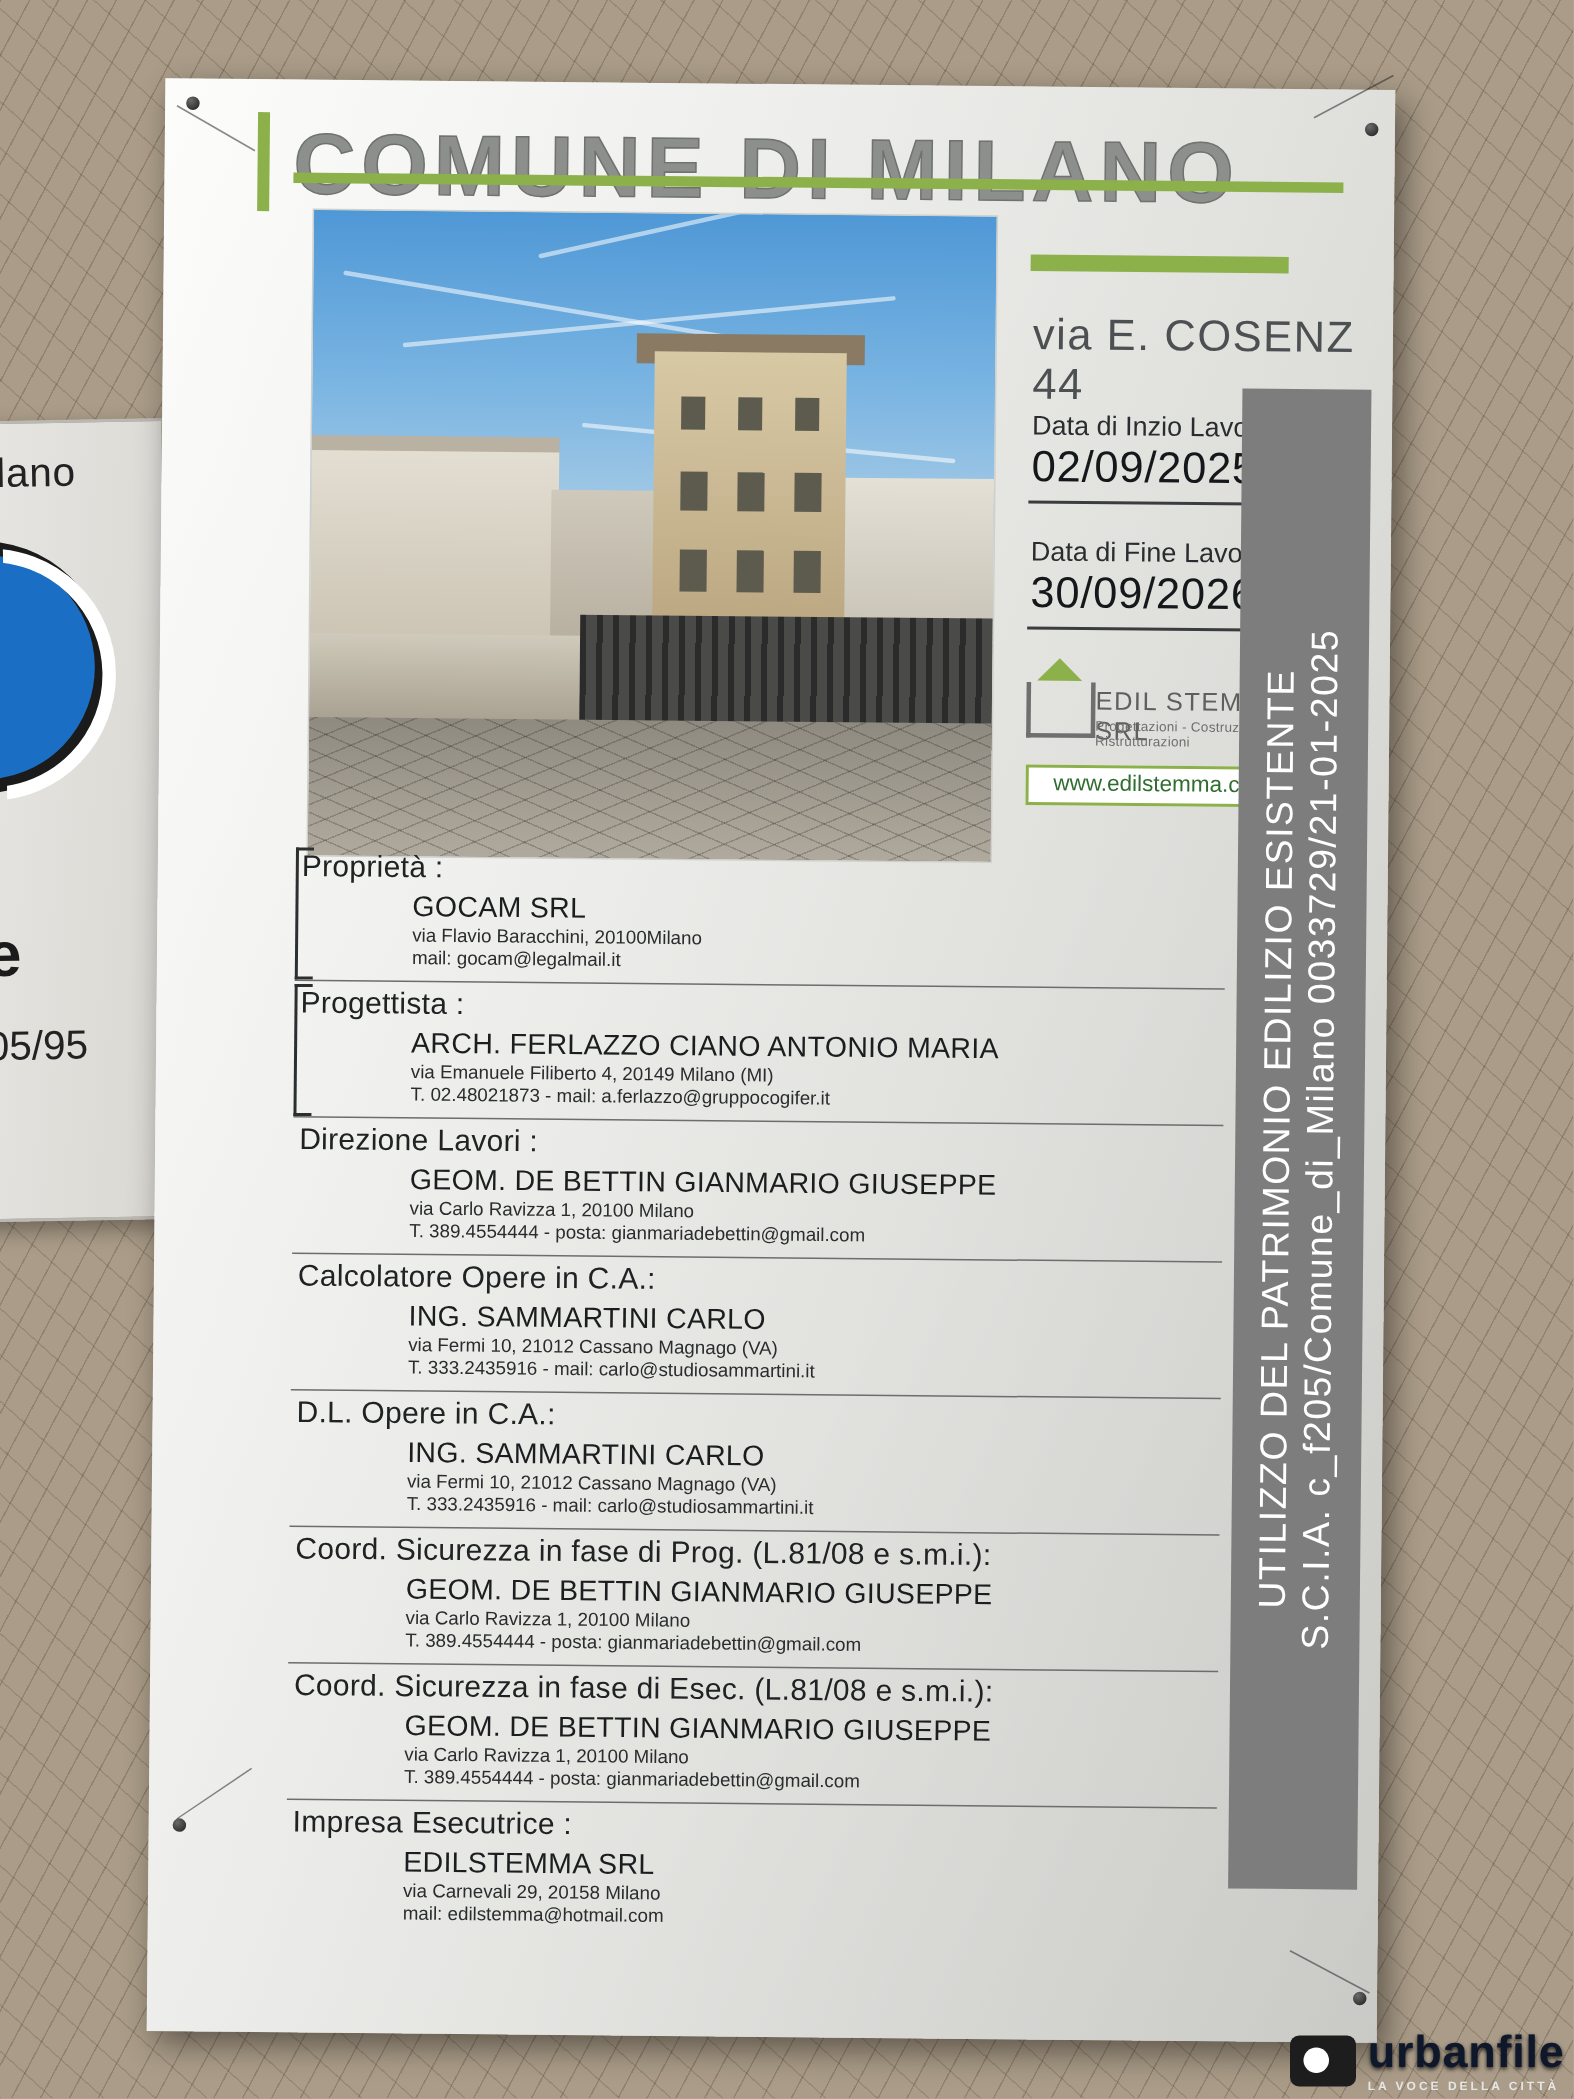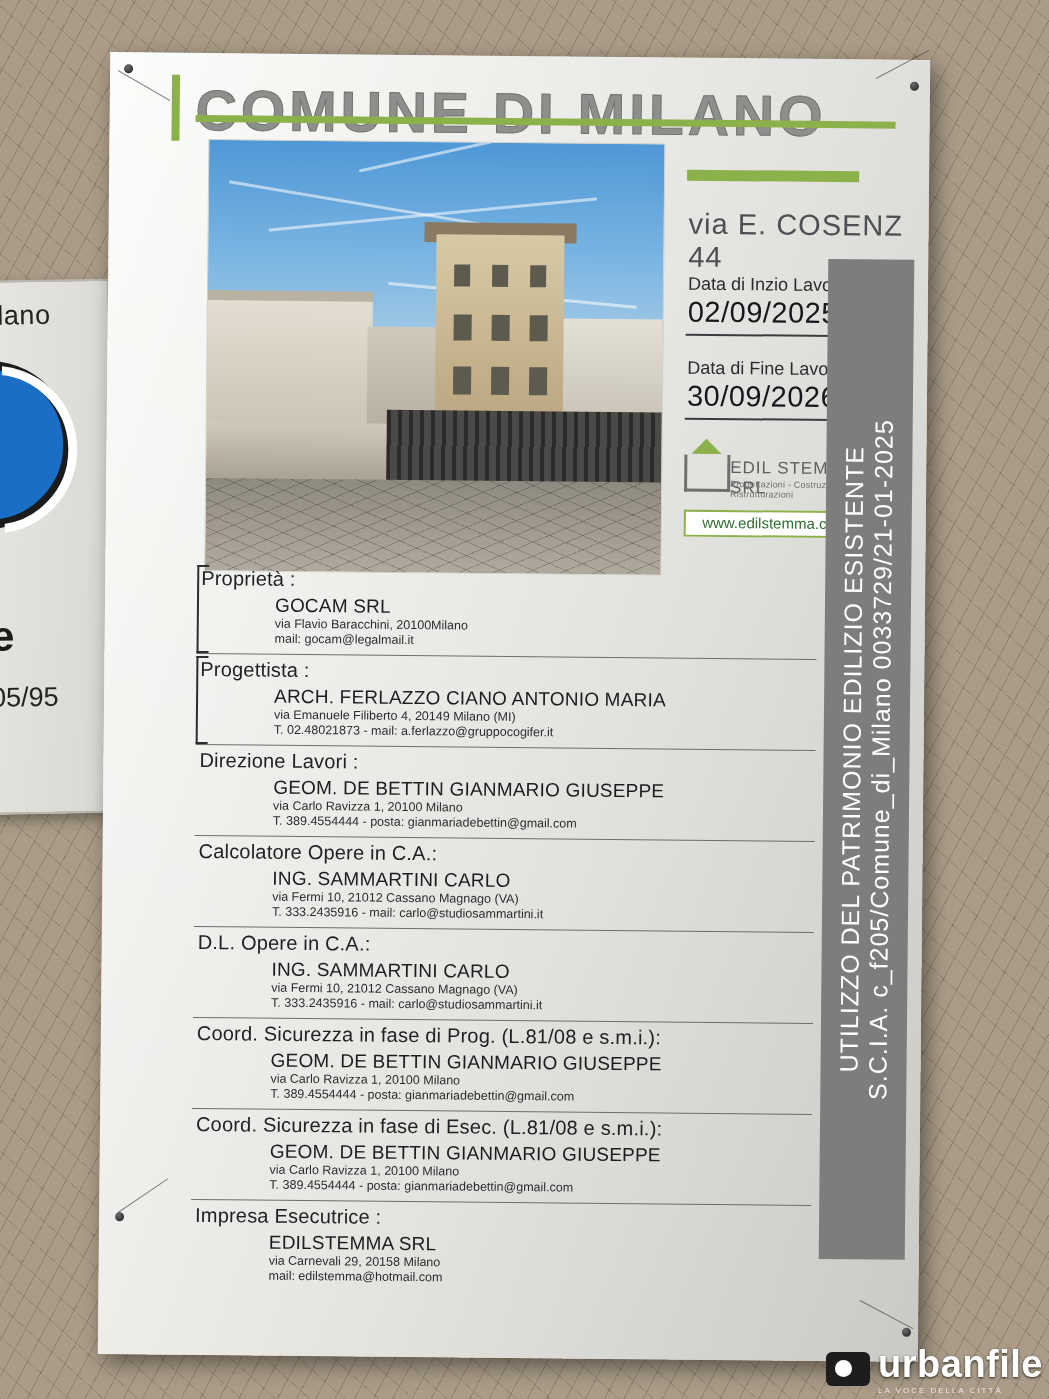--- a/index.html
+++ b/index.html
@@ -139,22 +139,22 @@
   .row:first-child{border-top:none;}
   .role{font-size:20px;color:#202324;padding-left:4px;letter-spacing:.2px;}
   .nm{font-size:19px;color:#1b1e1f;padding-left:78px;margin-top:4px;letter-spacing:.2px;}
   .ad{font-size:12.5px;color:#2a2d2e;padding-left:78px;line-height:15px;}
   .lbrack{position:absolute;left:0;top:2px;width:10px;height:calc(100% - 6px);border-left:2px solid #2c2f30;border-top:2px solid #2c2f30;border-bottom:2px solid #2c2f30;}
 
   
   #wm{position:absolute;right:6px;bottom:4px;display:flex;align-items:center;gap:8px;z-index:9;}
   #wm .wm-ic{width:44px;height:34px;background:#1d1d1d;border-radius:6px;position:relative;}
   #wm .wm-ic:after{content:"";position:absolute;left:9px;top:8px;width:17px;height:17px;border-radius:50%;background:#fff;}
-  #wm .wm-t1{font-size:38px;color:#ffffff;font-weight:bold;letter-spacing:.5px;text-shadow:0 1px 3px rgba(0,0,0,.8);}
-  #wm .wm-t2{font-size:8px;color:#e6e6e6;letter-spacing:2px;}
+  #wm .wm-t1{font-size:30px;color:#0f172a;font-weight:bold;letter-spacing:.5px;text-shadow:0 1px 3px rgba(0,0,0,.8);}
+  #wm .wm-t2{font-size:8px;color:#e6e6e6;letter-spacing:2px;font-weight:bold;}
   .wire{position:absolute;background:rgba(40,40,40,.55);height:1px;transform-origin:left center;z-index:7;}
 </style>
 </head>
 <body>
 
 <div id="wall"></div>
 
 <div id="left-sign">
   <div class="ls-top">Milano</div>
   <div class="ls-circle"></div>

